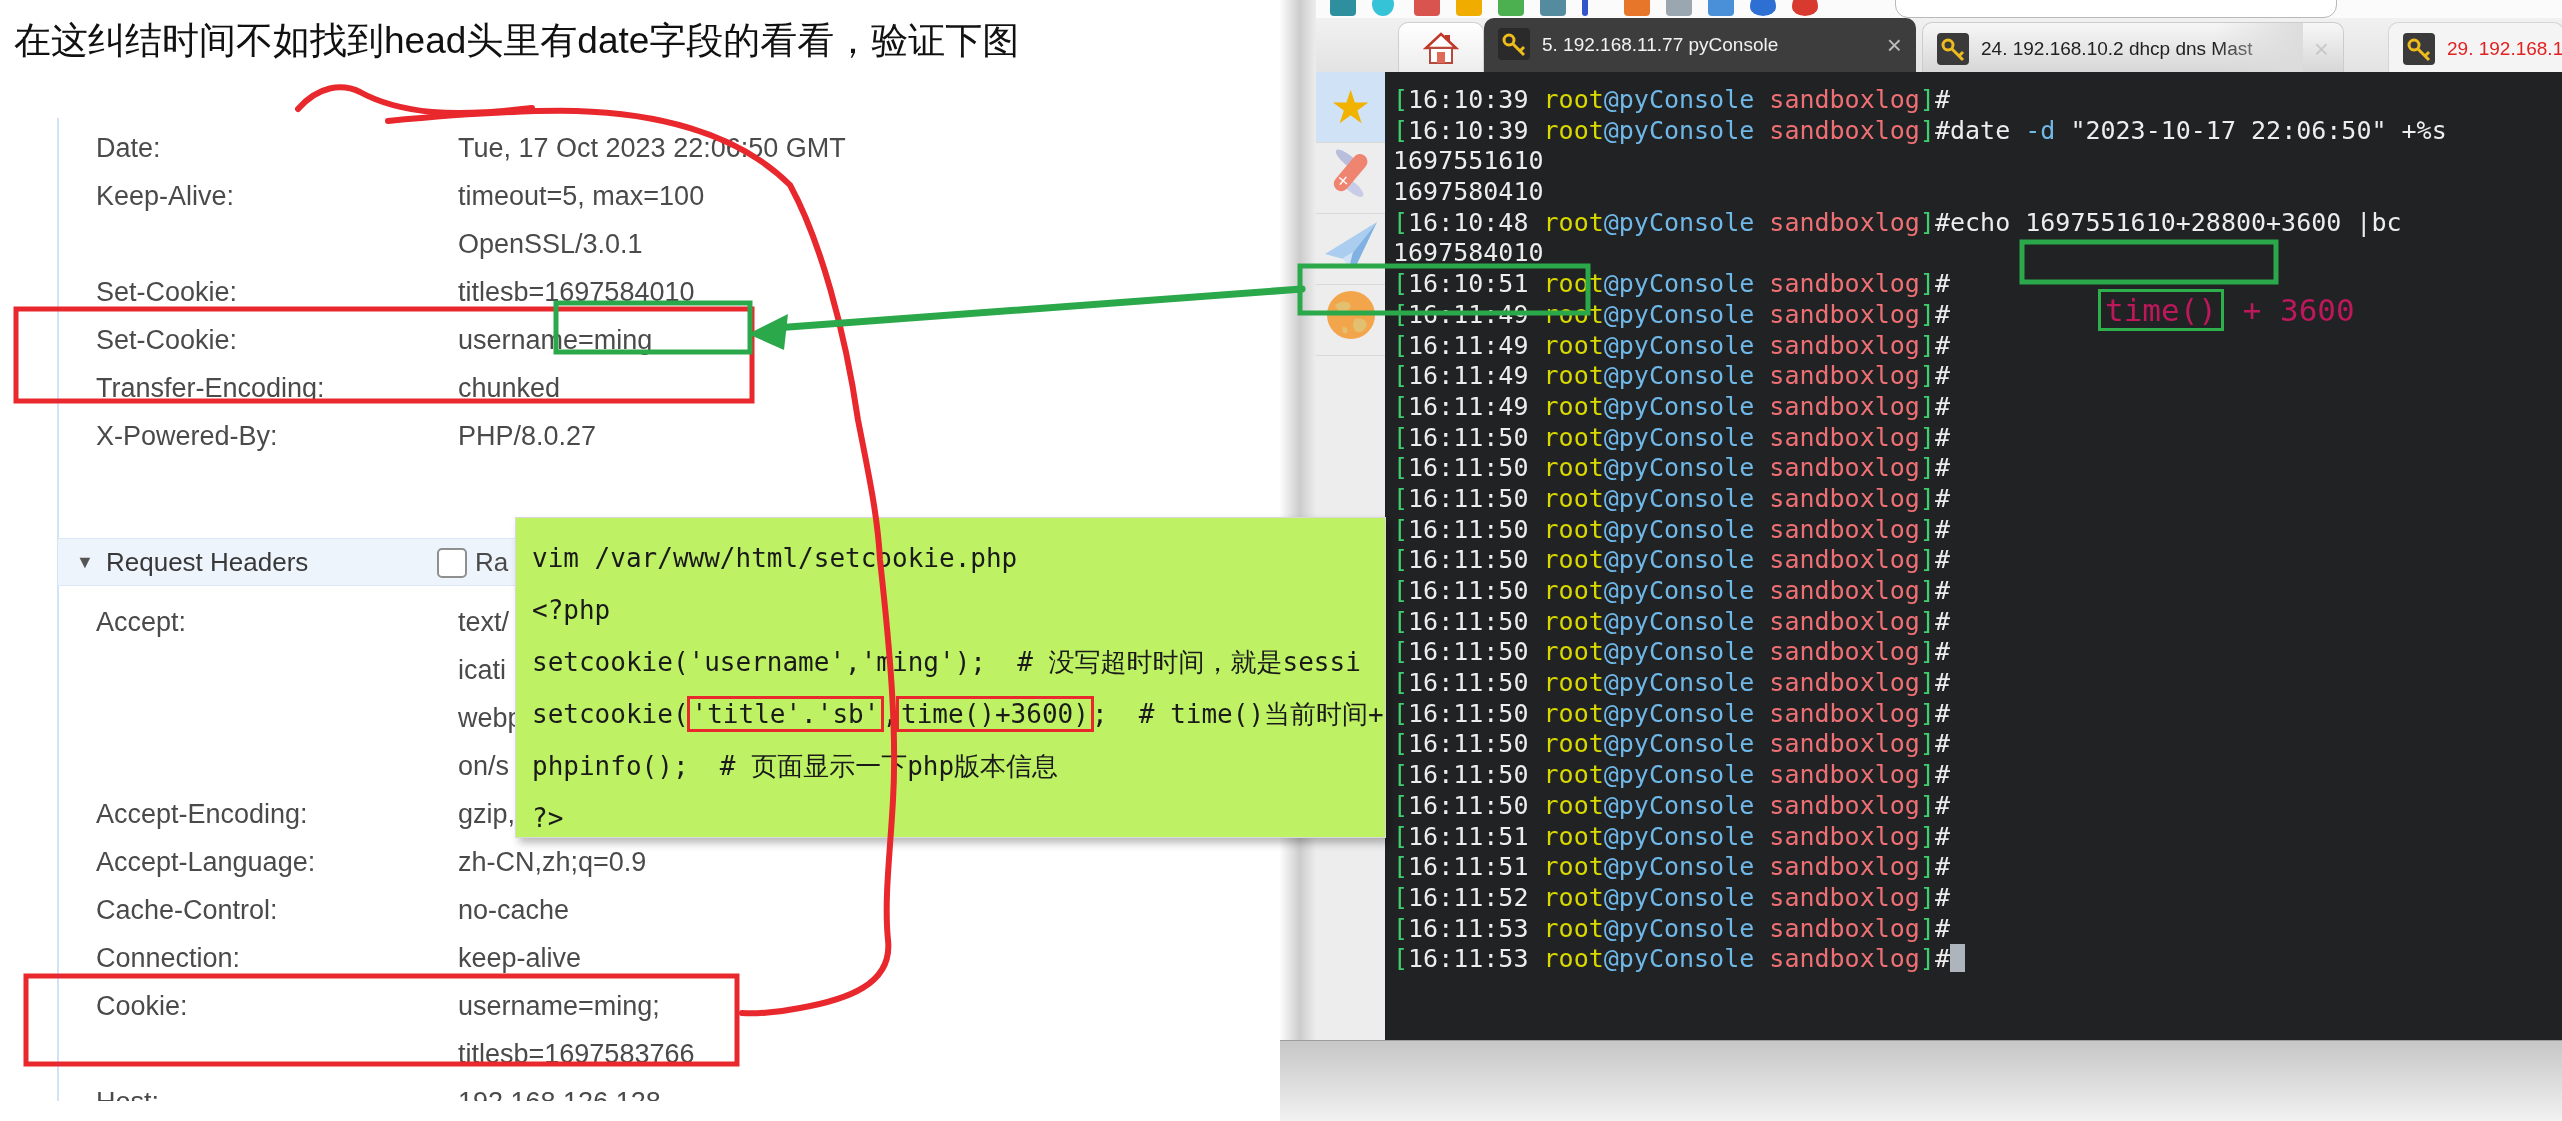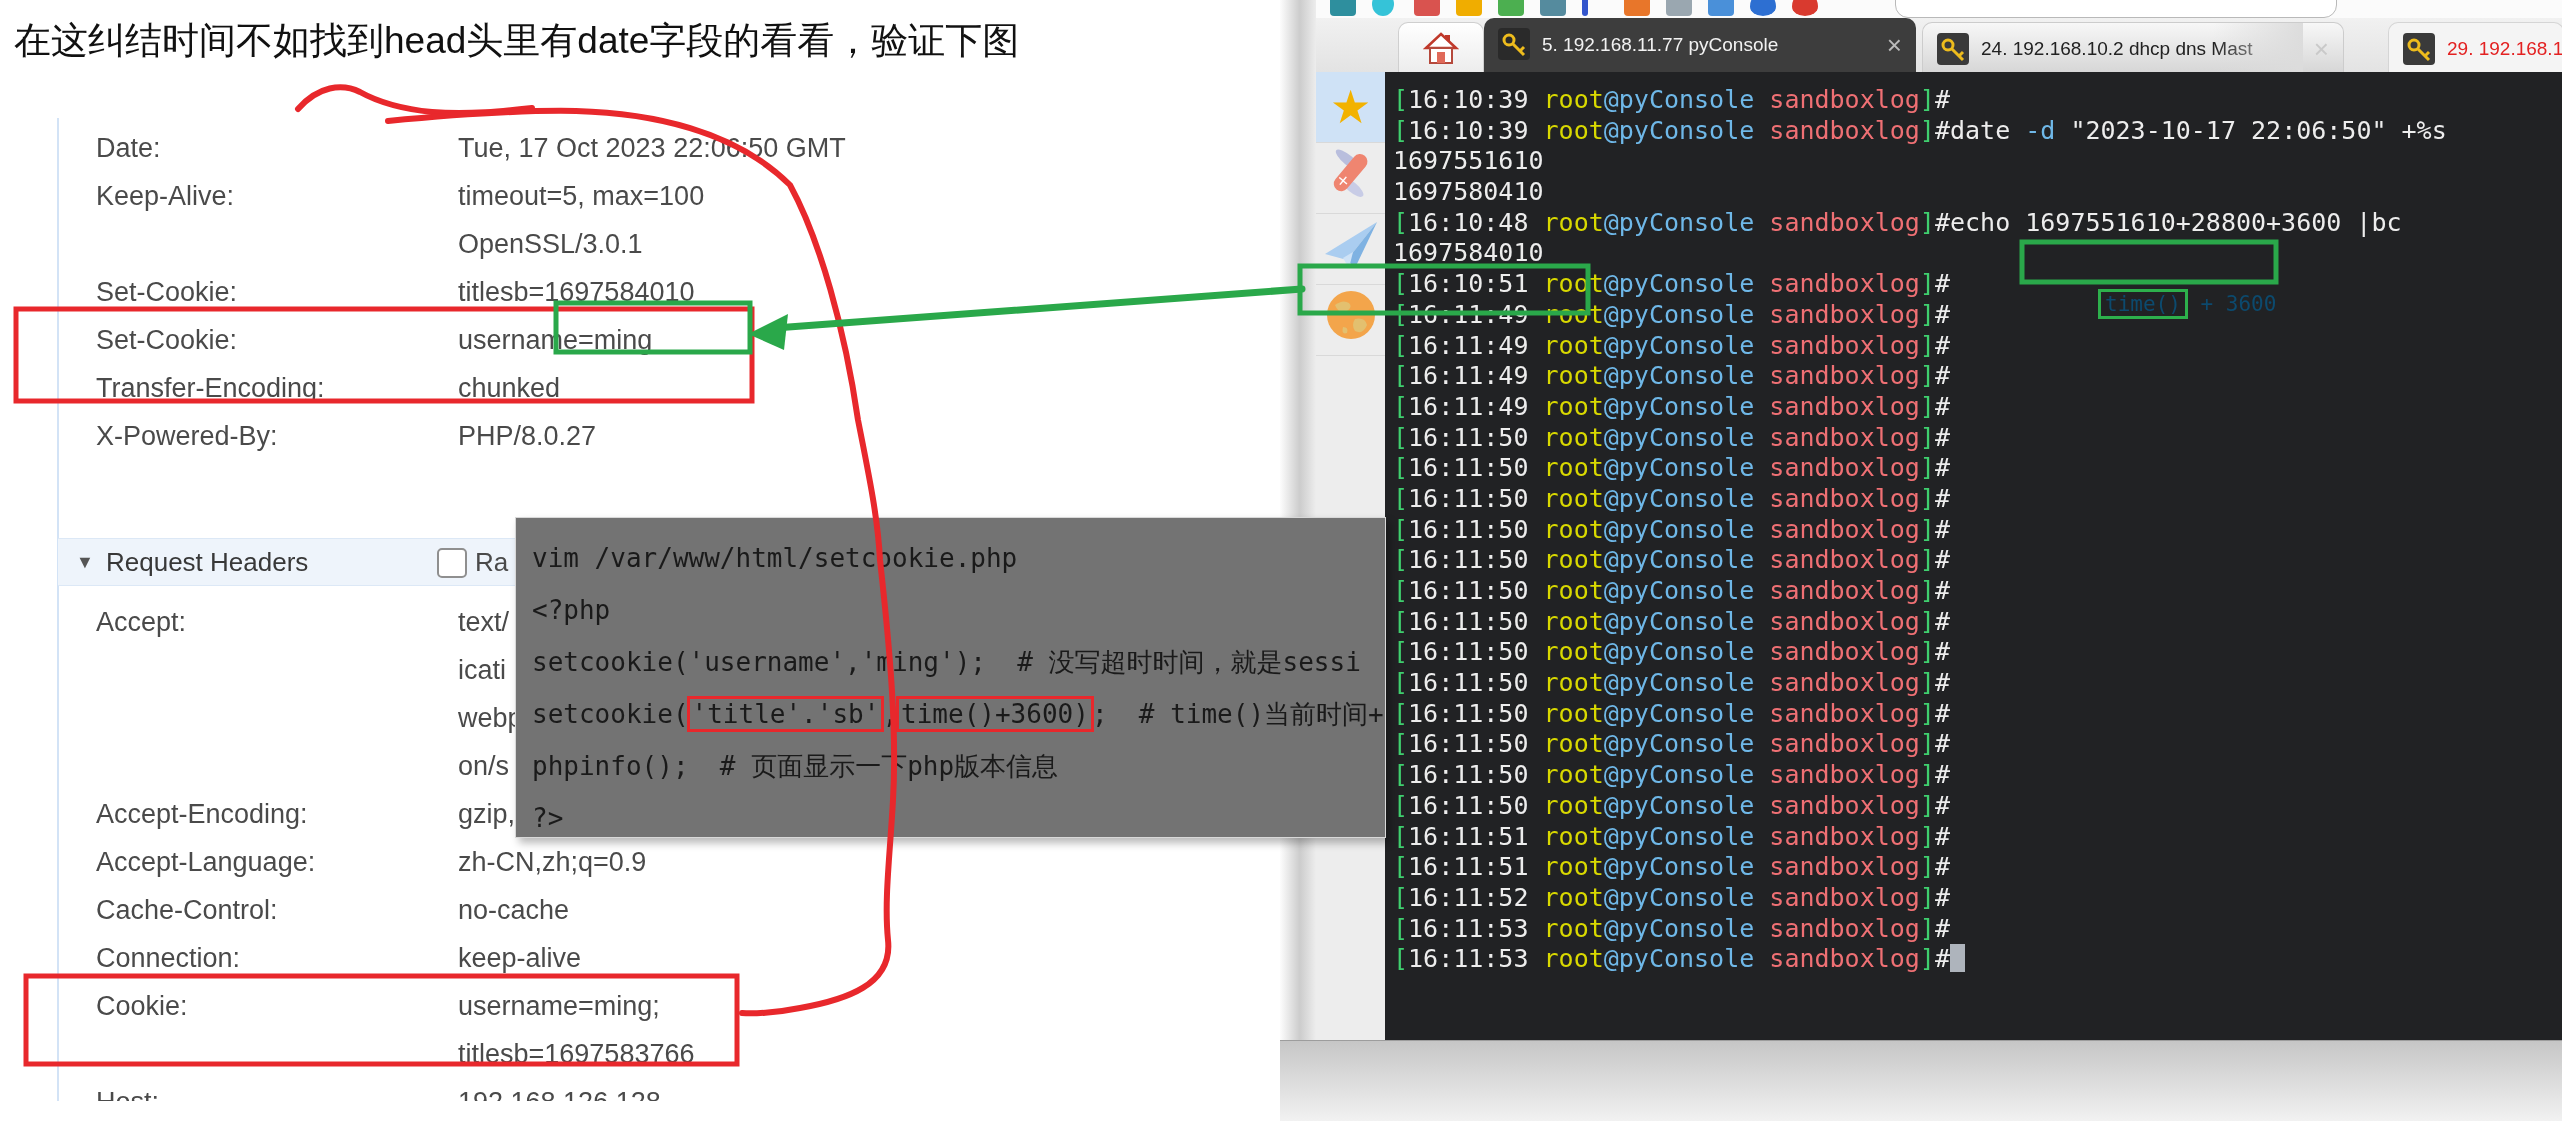--- a/index.html
+++ b/index.html
@@ -21,21 +21,21 @@
   .req-vals div{line-height:48px;font-size:27px;color:#4a4a4a;}
   #request-header-bar{position:absolute;left:58px;top:532px;width:1222px;height:46px;background:#eef4fb;
       border-top:1px solid #dce8f6;border-bottom:1px solid #dce8f6;font-size:26px;color:#383838;}
   #rh-marker{position:absolute;left:18px;top:0;line-height:46px;font-size:18px;color:#555;}
   #rh-title{position:absolute;left:48px;top:0;line-height:46px;}
   #raw-checkbox{position:absolute;left:379px;top:9px;width:26px;height:26px;border:2px solid #8f8f8f;
       border-radius:5px;background:#fff;}
   #raw-label{position:absolute;left:417px;top:0;line-height:46px;color:#4a4a4a;}
 
   
-  #popup{position:absolute;left:515px;top:517px;width:871px;height:321px;background:#737373;
+  #popup{position:absolute;left:515px;top:517px;width:871px;height:321px;background:#bef264;
       border:1px solid #d8d8d8;box-shadow:4px 5px 8px rgba(0,0,0,.28);z-index:10;overflow:hidden;
       font-family:"DejaVu Sans Mono",monospace;font-size:26px;color:#1a1a1a;padding:14px 0 0 16px;box-sizing:border-box;}
   .code-line{white-space:pre;line-height:52px;height:52px;}
   .redbox{border:3px solid #e8282c;padding:0 2px;margin:0 -2px;}
 
   
   #terminal-window{position:absolute;left:1280px;top:0;width:1282px;height:1121px;background:#ececec;z-index:2;}
   #term-toolbar{position:absolute;left:0;top:0;width:1282px;height:18px;background:#fbfbfb;overflow:hidden;}
   .tb-icon{position:absolute;top:-8px;width:26px;height:24px;border-radius:4px;}
   #top-white-box{position:absolute;left:615px;top:-14px;width:440px;height:30px;background:#fff;
@@ -67,21 +67,21 @@
       font-family:"DejaVu Sans Mono",monospace;font-size:25px;padding:13px 0 0 8px;box-sizing:border-box;}
   .tline{white-space:pre;line-height:30.7px;height:30.7px;}
   .c-grn{color:#3fcf6e;} .c-wht{color:#ededed;} .c-yel{color:#d9d900;}
   .c-blu{color:#6fb8e8;} .c-red{color:#ef7074;} .c-out{color:#ededed;}
   .cursor{display:inline-block;width:15px;height:28px;background:#aeb4bc;vertical-align:-5px;}
   #bottom-strip{position:absolute;left:0;top:1040px;width:1282px;height:81px;
       background:linear-gradient(#c6c6c6,#f2f2f2);border-top:1px solid #9d9d9d;}
 
   
   #green-note{position:absolute;left:2098px;top:292px;z-index:51;font-family:"DejaVu Sans Mono",monospace;
-      font-size:21px;color:#0c4a6e;white-space:pre;}
+      font-size:31px;color:#be185d;white-space:pre;}
   #green-note .gbox{border:3px solid #2db04c;padding:0 4px;}
 
   
   #annot{position:absolute;left:0;top:0;width:2562px;height:1121px;z-index:50;pointer-events:none;}
 
   
   .i-monitor{background:#2e8f9e;} .i-nodes{background:#35c3d8;border-radius:50%;width:22px;}
   .i-tools{background:#d9534f;} .i-star{background:#f0ad00;} .i-user{background:#4caf50;}
   .i-rmon{background:#558b9e;} .i-sep{background:#3355cc;width:6px;} .i-switch{background:#e8762a;}
   .i-server{background:#9aa7b0;} .i-packet{background:#4a90d9;} .i-shieldb{background:#2d6fd2;border-radius:50% 50% 50% 50%/60% 60% 40% 40%;}

